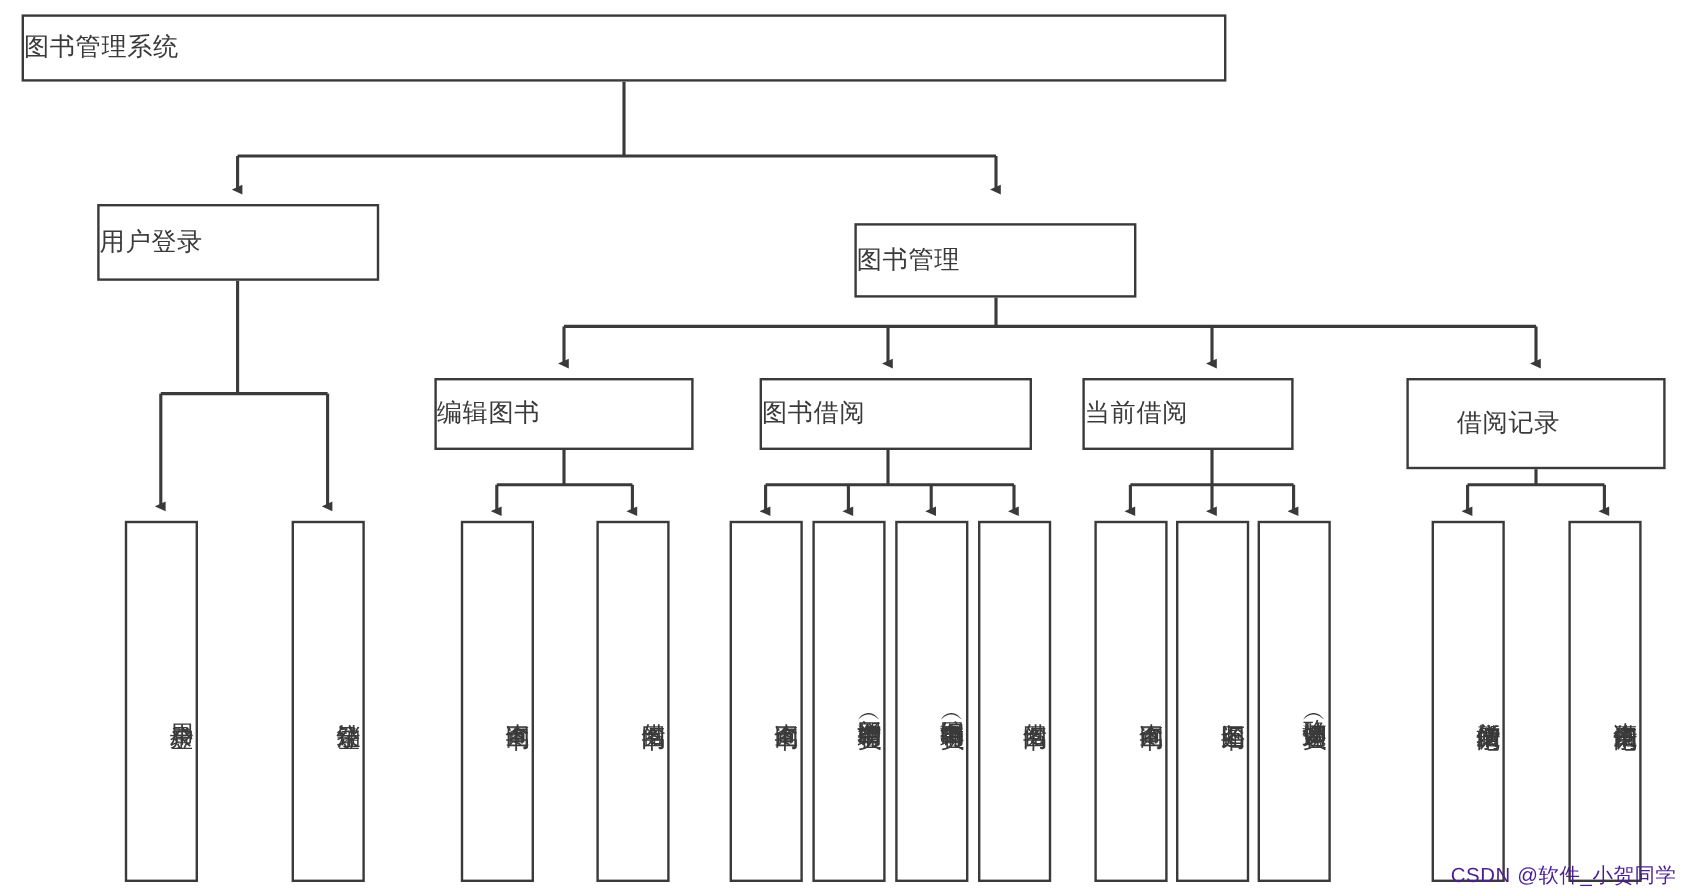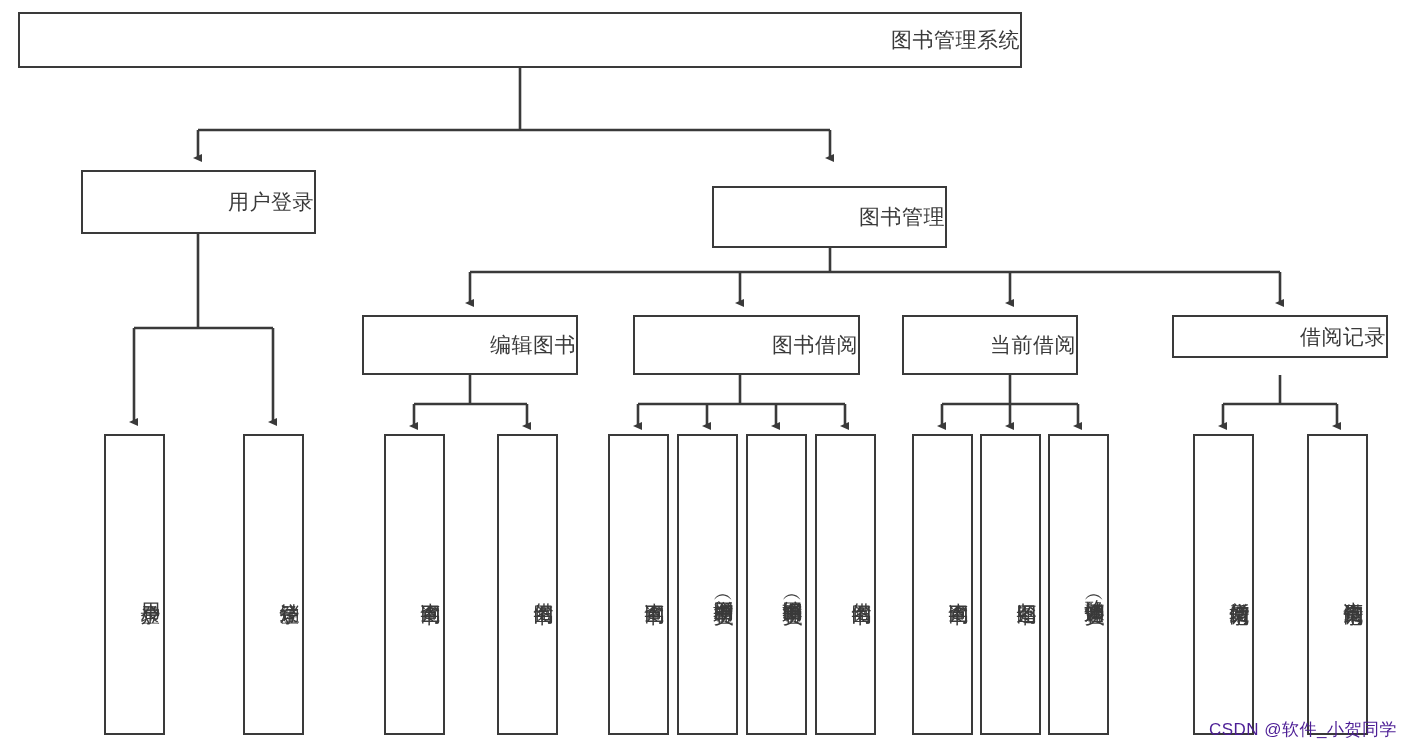--- a/index.html
+++ b/index.html
@@ -20,21 +20,21 @@
     left: 0; top: 0;
     width: 1405px; height: 747px;
     pointer-events: none;
   }
   .node {
     position: absolute;
     border: 2px solid #3a3a3a;
     background: #ffffff;
     display: flex;
     align-items: center;
-    justify-content: flex-end;
+    justify-content: flex-start;
     color: #3a3a3a;
     z-index: 2;
   }
   .node-h {
     font-size: 21px;
     line-height: 1.1;
     letter-spacing: 0.5px;
     white-space: nowrap;
   }
   .node-root {
@@ -137,21 +137,21 @@
 
   <div class="node node-h" style="left:362px; top:315px; width:216px; height:60px;">
     <span>编辑图书</span>
   </div>
   <div class="node node-h" style="left:633px; top:315px; width:227px; height:60px;">
     <span>图书借阅</span>
   </div>
   <div class="node node-h" style="left:902px; top:315px; width:176px; height:60px;">
     <span>当前借阅</span>
   </div>
-  <div class="node node-h" style="left:1172px; top:315px; width:216px; height:43px;">
+  <div class="node node-h" style="left:1172px; top:315px; width:216px; height:76px;padding-left:40px;">
     <span>借阅记录</span>
   </div>
 
   <div class="node node-v" style="left:104px; top:434px; width:61px; height:301px;">
     <span class="vtext">用户登录</span>
   </div>
   <div class="node node-v" style="left:243px; top:434px; width:61px; height:301px;">
     <span class="vtext">注销登录</span>
   </div>
 

